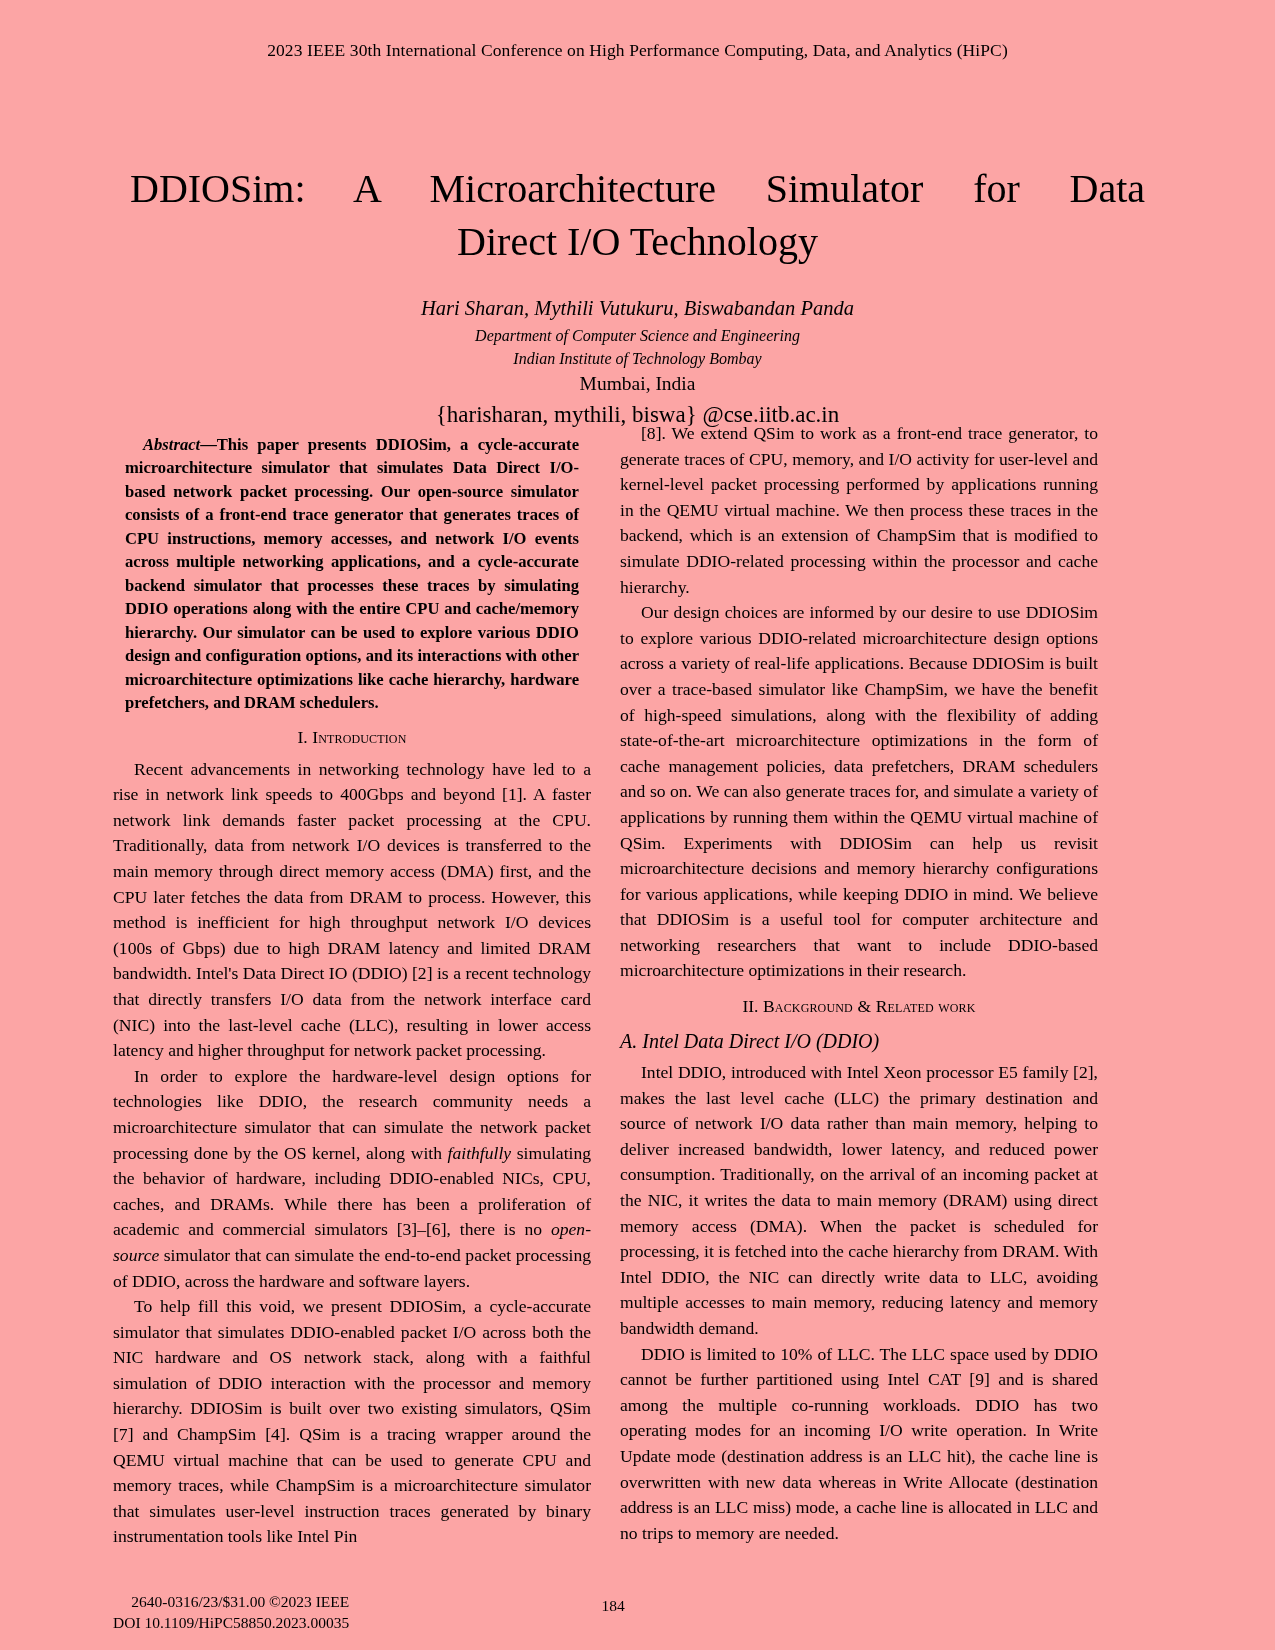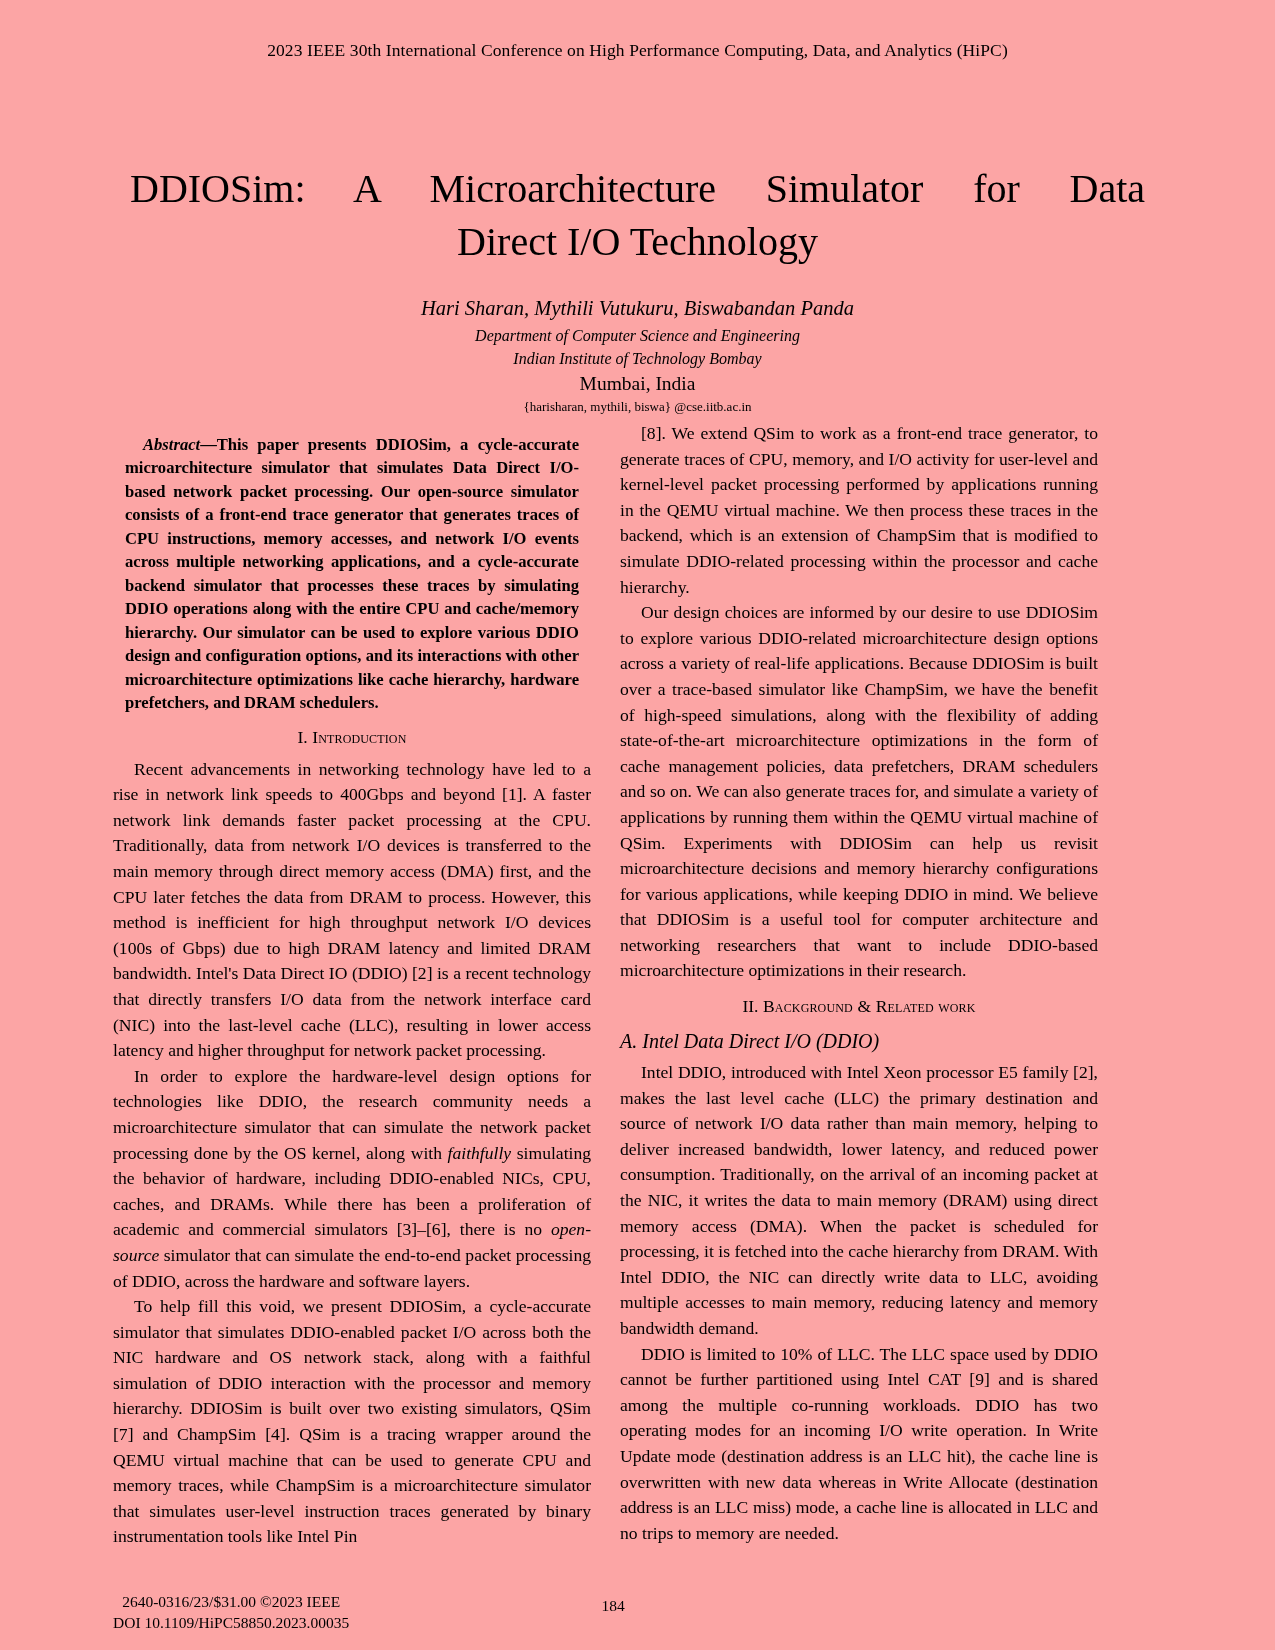--- a/index.html
+++ b/index.html
@@ -71,21 +71,21 @@
     font-style: italic;
     line-height: 1.44;
   }
   .cityline {
     text-align: center;
     font-size: 19.5px;
     line-height: 1.44;
   }
   .emails {
     text-align: center;
-    font-size: 13px;
+    font-size: 23px;
     line-height: 1.44;
   }
 
   
   .columns {
     position: absolute;
     top: 421px;
     left: 113px;
     width: 1000px;
     height: 1055px;
@@ -150,21 +150,21 @@
     left: 113px;
     bottom: 58px;
     width: 1000px;
     font-size: 15.5px;
     line-height: 1.33;
   }
   .footer .left {
     position: absolute;
     left: 0;
     top: 0;
-    text-align: center;
+    text-align: right;
   }
   .footer .pageno {
     position: absolute;
     left: 0;
     right: 0;
     top: 4px;
     text-align: center;
   }
   .footer .fl-line { display: block; white-space: nowrap; }
 </style>

